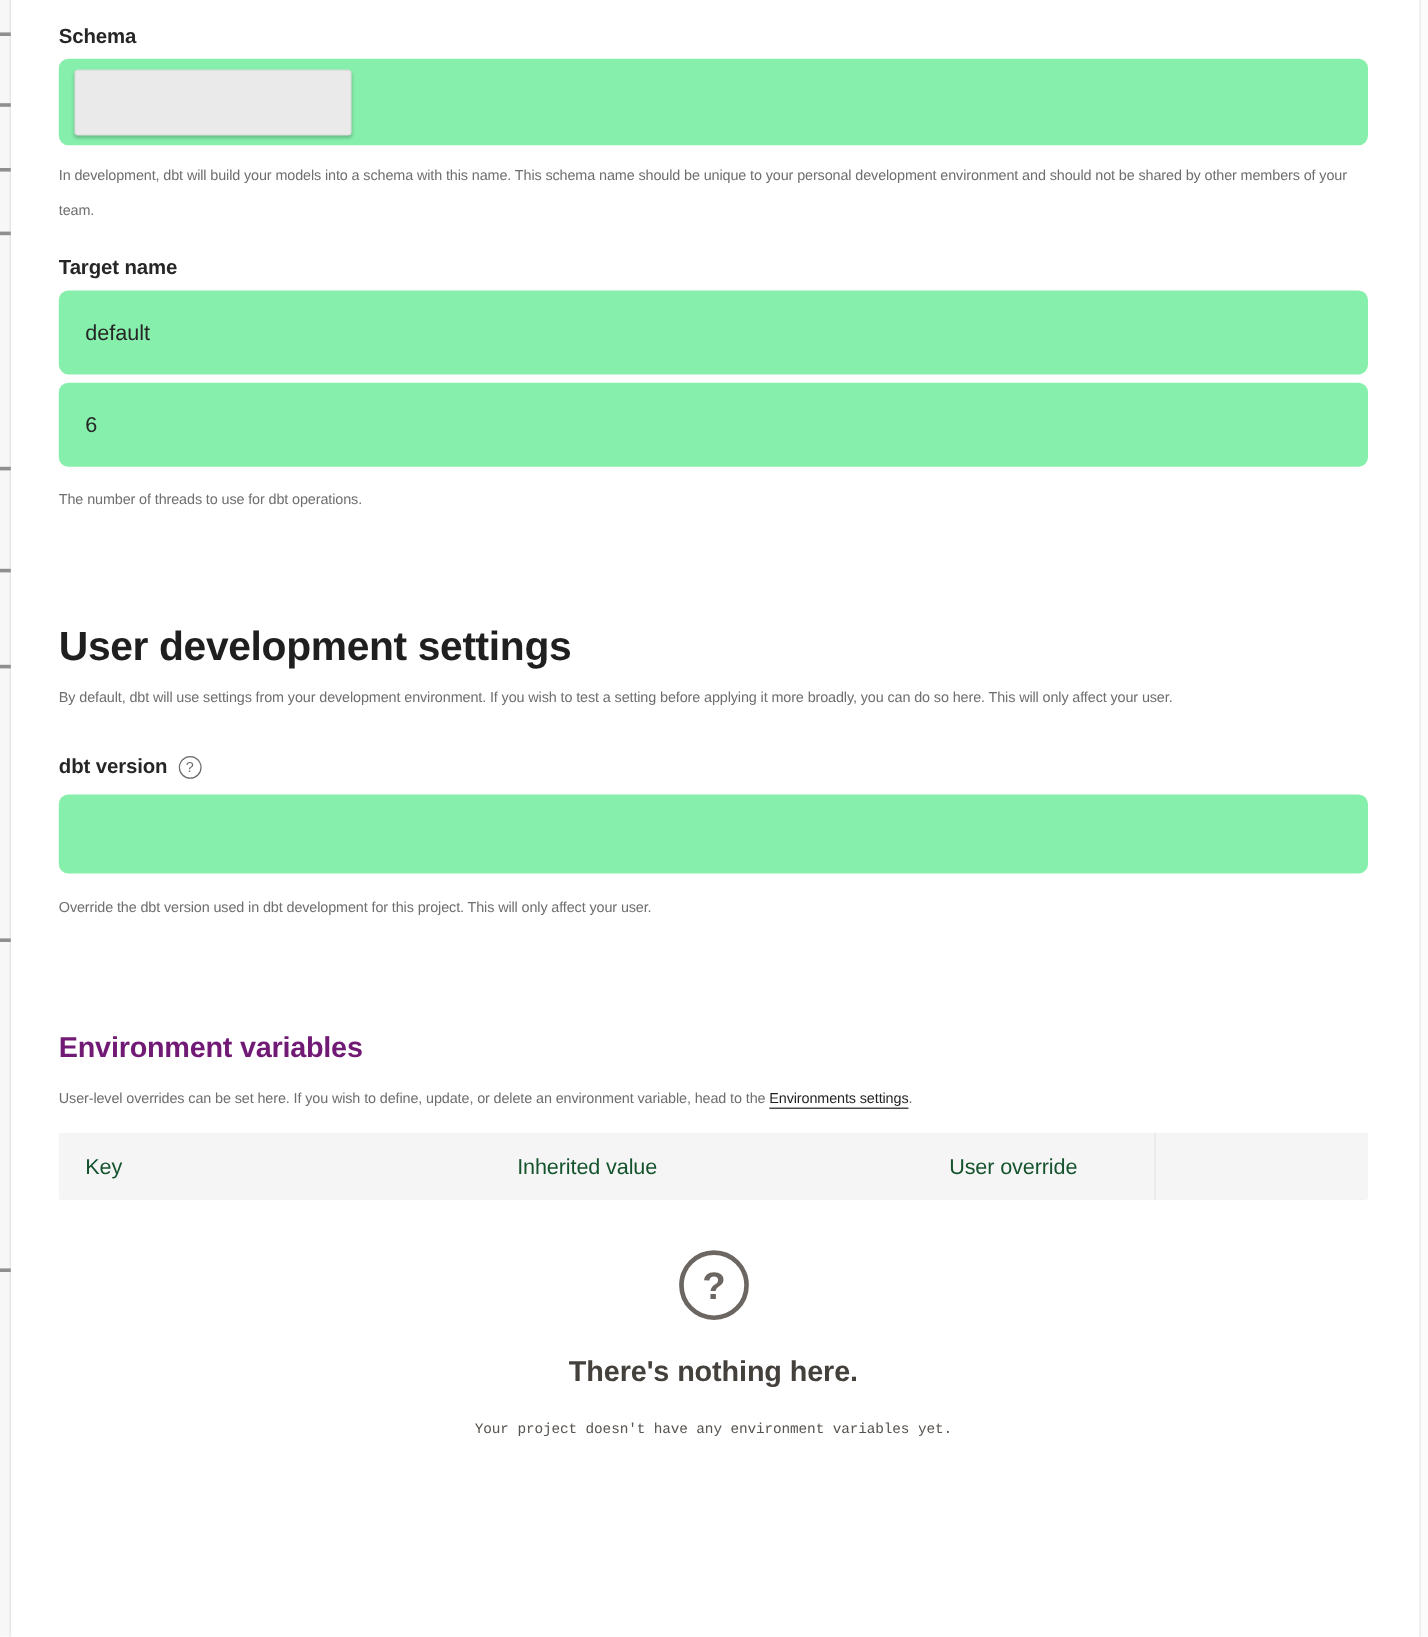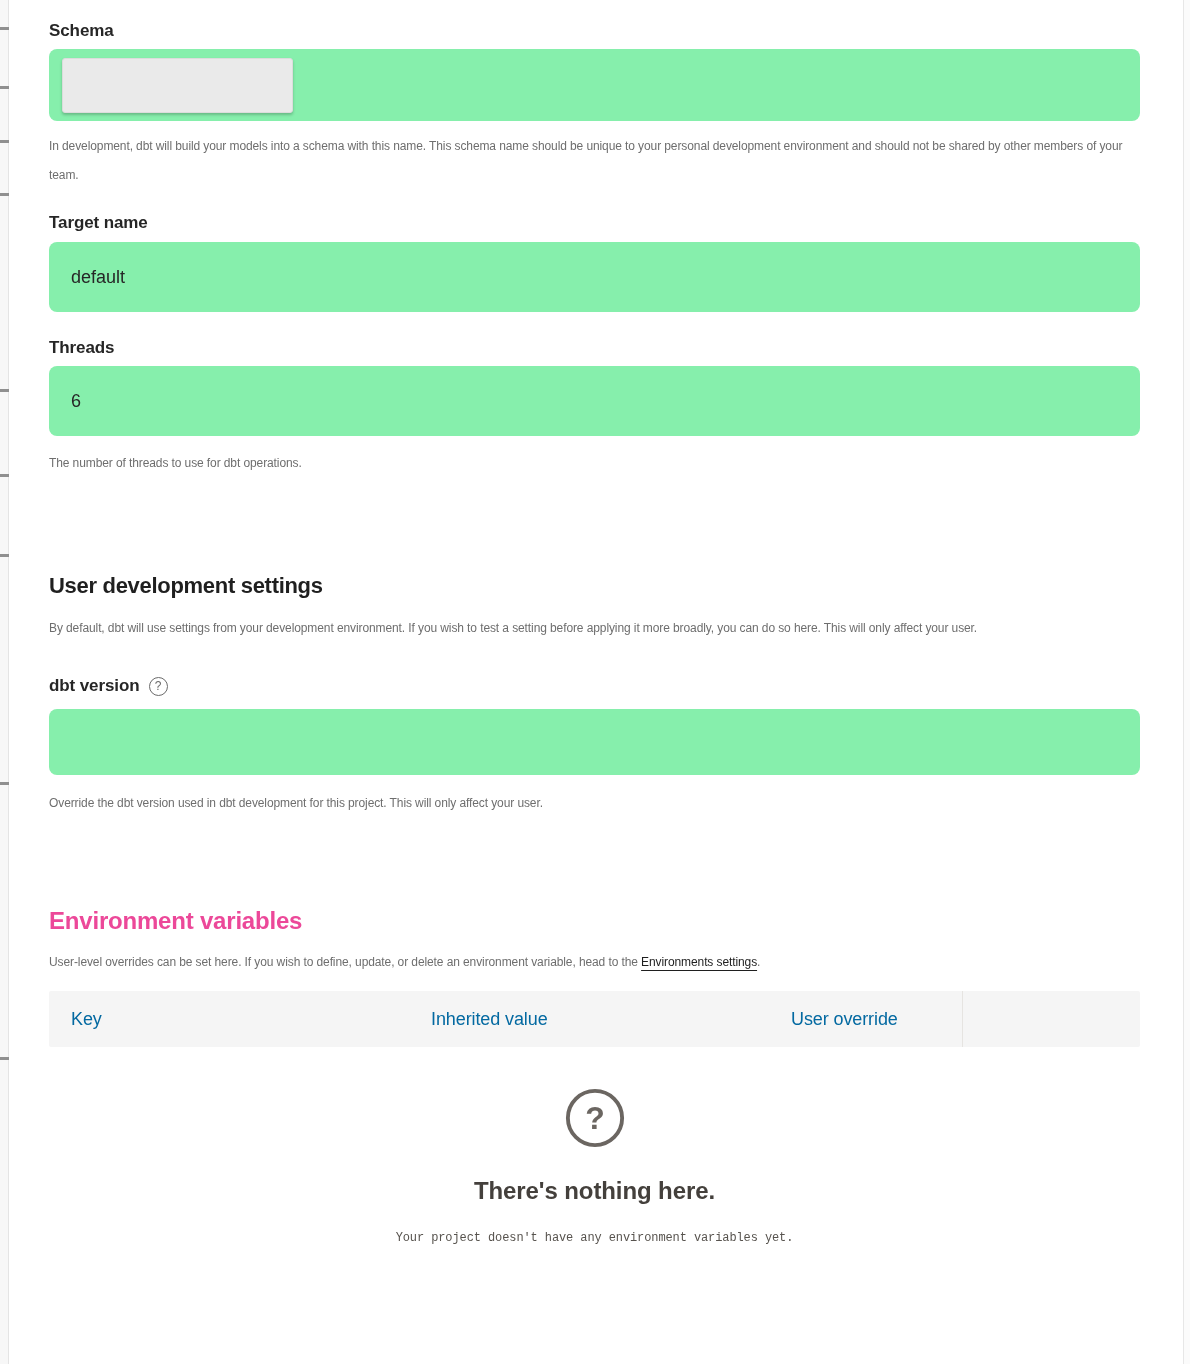--- a/index.html
+++ b/index.html
@@ -76,60 +76,60 @@
   .schema-help { margin-top: 11px; }
 
   .lbl-target { margin-top: 22px; }
   .target-input { margin-top: 8px; height: 70px; }
 
   .lbl-threads { margin-top: 25px; }
   .threads-input { margin-top: 7px; height: 70px; }
   .threads-help { margin-top: 13px; }
 
   .section-title {
-    font-size: 22px; line-height: 40px; font-weight: 700;
+    font-size: 34px; line-height: 40px; font-weight: 700;
     color: #1f1f1f; letter-spacing: -0.3px;
   }
   .user-dev-title { margin-top: 88px; }
   .user-dev-desc { margin-top: 8px; }
 
   .lbl-dbt-version { margin-top: 32px; }
   .help-icon {
     display: inline-flex; align-items: center; justify-content: center;
     width: 19px; height: 19px;
     border: 1.5px solid #6b6b6b; border-radius: 50%;
     color: #6b6b6b; font-size: 12px; font-weight: 400;
     margin-left: 9px; line-height: 1;
   }
   .dbt-version-input { margin-top: 12px; height: 66px; }
   .dbt-version-help { margin-top: 14px; }
 
   .env-title {
     margin-top: 86px;
     font-size: 24px; line-height: 34px; font-weight: 700;
-    color: #ec4899; letter-spacing: -0.2px;
+    color: #701a75; letter-spacing: -0.2px;
   }
   .env-desc { margin-top: 10px; }
   .env-link {
     color: #1f1f1f; text-decoration: underline;
     text-underline-offset: 4px; text-decoration-thickness: 1px;
     cursor: pointer;
   }
 
   .env-table-header {
     margin-top: 14px;
     width: 1091px; height: 56px;
     background: #f5f5f5;
     border-radius: 2px;
     display: grid;
     grid-template-columns: 360px 360px 193px 1fr;
     align-items: center;
   }
   .env-th {
-    font-size: 18px; color: #0369a1;
+    font-size: 18px; color: #14532d;
     padding-left: 22px;
     height: 100%;
     display: flex; align-items: center;
   }
   .env-th-empty { border-left: 1px solid #e6e4e1; }
 
   .empty-state {
     width: 1091px;
     display: flex; flex-direction: column; align-items: center;
     margin-top: 40px;
@@ -168,21 +168,20 @@
 
   <div class="field-label lbl-schema">Schema</div>
   <div class="input-box schema-input">
     <div class="redacted-box"></div>
   </div>
   <p class="help-text schema-help">In development, dbt will build your models into a schema with this name. This schema name should be unique to your personal development environment and should not be shared by other members of your team.</p>
 
   <div class="field-label lbl-target">Target name</div>
   <input class="text-input target-input" type="text" value="default" style="">
 
-  <div class="field-label lbl-threads">Threads</div>
   <input class="text-input threads-input" type="text" value="6" style="">
   <p class="help-text threads-help">The number of threads to use for dbt operations.</p>
 
   <h1 class="section-title user-dev-title">User development settings</h1>
   <p class="help-text user-dev-desc">By default, dbt will use settings from your development environment. If you wish to test a setting before applying it more broadly, you can do so here. This will only affect your user.</p>
 
   <div class="field-label lbl-dbt-version">
     <span>dbt version</span>
     <span class="help-icon">
       <span>?</span>

